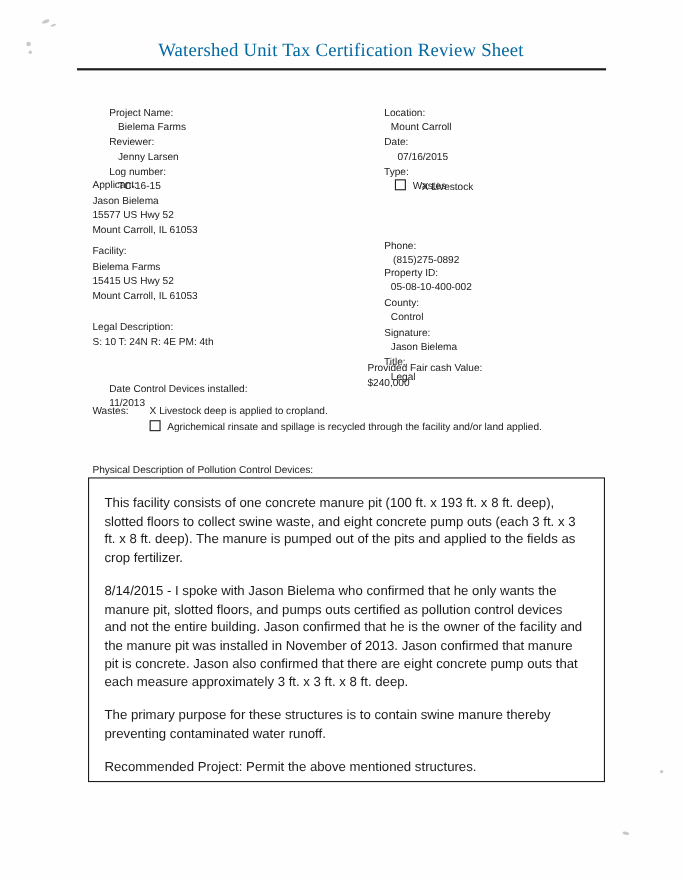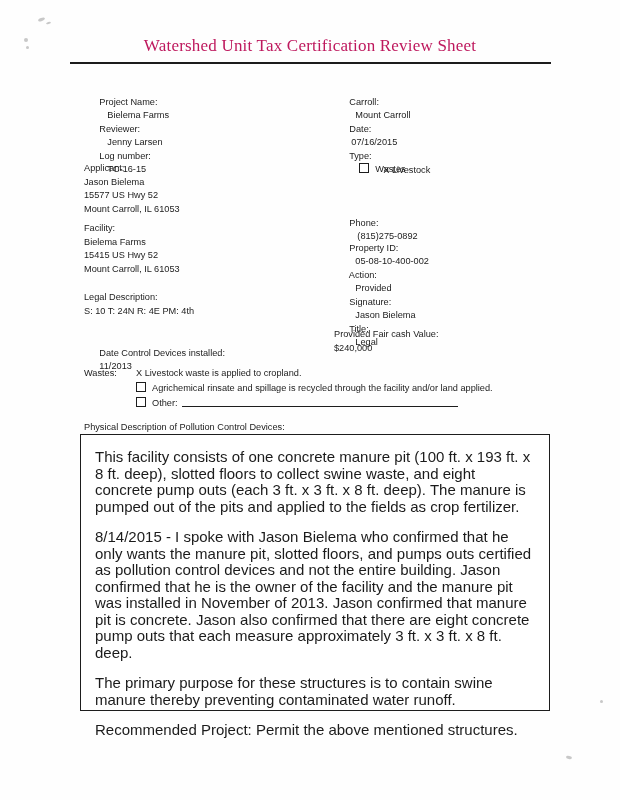--- a/index.html
+++ b/index.html
@@ -38,21 +38,21 @@
     position: absolute;
     left: 72px;
     top: 36px;
     width: 476px;
     text-align: center;
   }
   .title {
     font-family: "Liberation Serif", serif;
     font-size: 17px;
     letter-spacing: .2px;
-    color: #be185d;
+    color: #0369a1;
     white-space: nowrap;
   }
   .rule {
     position: absolute;
     left: 70px;
     top: 62px;
     width: 481px;
     height: 2px;
     background: #1c1c1c;
   }
@@ -122,21 +122,21 @@
     position: absolute;
     left: 80px;
     top: 434px;
     width: 468px;
     height: 275px;
     border: 1.5px solid #1d1d1d;
     background: #fff;
   }
   .pd-inner {
     padding: 14px 16px 0 14px;
-    font-size: 15px;
+    font-size: 12px;
     line-height: 16.5px;
     color: #1b1b1b;
   }
   .pd-inner p { margin: 0 0 14px 0; }
   .pd-inner p:last-child { margin-bottom: 0; }
 </style>
 </head>
 <body>
 
 <div class="page">
@@ -153,31 +153,31 @@
   </div>
   <div class="rule"></div>
 
   <div class="fields">
 
     <div class="f col-l" style="top:6px;">
       <span class="lab">Project Name:</span>
       <span class="val" style="margin-left:8px;">Bielema Farms</span>
     </div>
     <div class="f col-r" style="top:6px;">
-      <span class="lab">Carroll:</span>
+      <span class="lab">Location:</span>
       <span class="val" style="margin-left:6px;">Mount Carroll</span>
     </div>
 
     <div class="f col-l" style="top:33px;">
       <span class="lab">Reviewer:</span>
       <span class="val" style="margin-left:8px;">Jenny Larsen</span>
     </div>
     <div class="f col-r" style="top:33px;">
       <span class="lab">Date:</span>
-      <span class="val" style="margin-left:2px;">07/16/2015</span>
+      <span class="val" style="margin-left:12px;">07/16/2015</span>
     </div>
 
     <div class="f col-l" style="top:60px;">
       <span class="lab">Log number:</span>
       <span class="val" style="margin-left:8px;">TC-16-15</span>
     </div>
     <div class="f col-r" style="top:60px;">
       <span class="lab">Type:</span>
       <span class="cbox" style="margin-left:10px;"></span><span class="val">Wastes</span>
     </div>
@@ -202,22 +202,22 @@
       <div>Bielema Farms</div>
       <div>15415 US Hwy 52</div>
       <div>Mount Carroll, IL 61053</div>
     </div>
 
     <div class="f col-r" style="top:152px;">
       <span class="lab">Property ID:</span>
       <span class="val" style="margin-left:6px;">05-08-10-400-002</span>
     </div>
     <div class="f col-r" style="top:179px;">
-      <span class="lab">Action:</span>
-      <span class="val" style="margin-left:6px;">Provided</span>
+      <span class="lab">County:</span>
+      <span class="val" style="margin-left:6px;">Control</span>
     </div>
     <div class="f col-r" style="top:206px;">
       <span class="lab">Signature:</span>
       <span class="val" style="margin-left:6px;">Jason Bielema</span>
     </div>
 
     <div class="block col-l" style="top:215px;">
       <div>Legal Description:</div>
       <div>S: 10 T: 24N R: 4E PM: 4th</div>
     </div>
@@ -235,27 +235,24 @@
     <div class="block col-r" style="top:252px;">
       <div>Provided Fair cash Value:</div>
       <div>$240,000</div>
     </div>
   </div>
 
   <div class="wastes">
     <div class="wastes-label">Wastes:</div>
     <div class="wastes-lines">
       <span class="wline">
-        <span>X Livestock waste is applied to cropland.</span>
+        <span>X Livestock deep is applied to cropland.</span>
       </span>
       <span class="wline">
         <span class="cbox"></span><span>Agrichemical rinsate and spillage is recycled through the facility and/or land applied.</span>
-      </span>
-      <span class="wline">
-        <span class="cbox"></span><span>Other:</span><span class="other-rule"></span>
       </span>
     </div>
   </div>
 
   <div class="pd-label">Physical Description of Pollution Control Devices:</div>
   <div class="pd-box">
     <div class="pd-inner">
       <p>This facility consists of one concrete manure pit (100 ft. x 193 ft. x 8 ft. deep), slotted floors to collect swine waste, and eight concrete pump outs (each 3 ft. x 3 ft. x 8 ft. deep).  The manure is pumped out of the pits and applied to the fields as crop fertilizer.</p>
       <p>8/14/2015 - I spoke with Jason Bielema who confirmed that he only wants the manure pit, slotted floors, and pumps outs certified as pollution control devices and not the entire building.  Jason confirmed that he is the owner of the facility and the manure pit was installed in November of 2013.  Jason confirmed that manure pit is concrete.  Jason also confirmed that there are eight concrete pump outs that each measure approximately 3  ft. x 3 ft. x 8 ft. deep.</p>
       <p>The primary purpose for these structures is to contain swine manure thereby preventing contaminated water runoff.</p>

